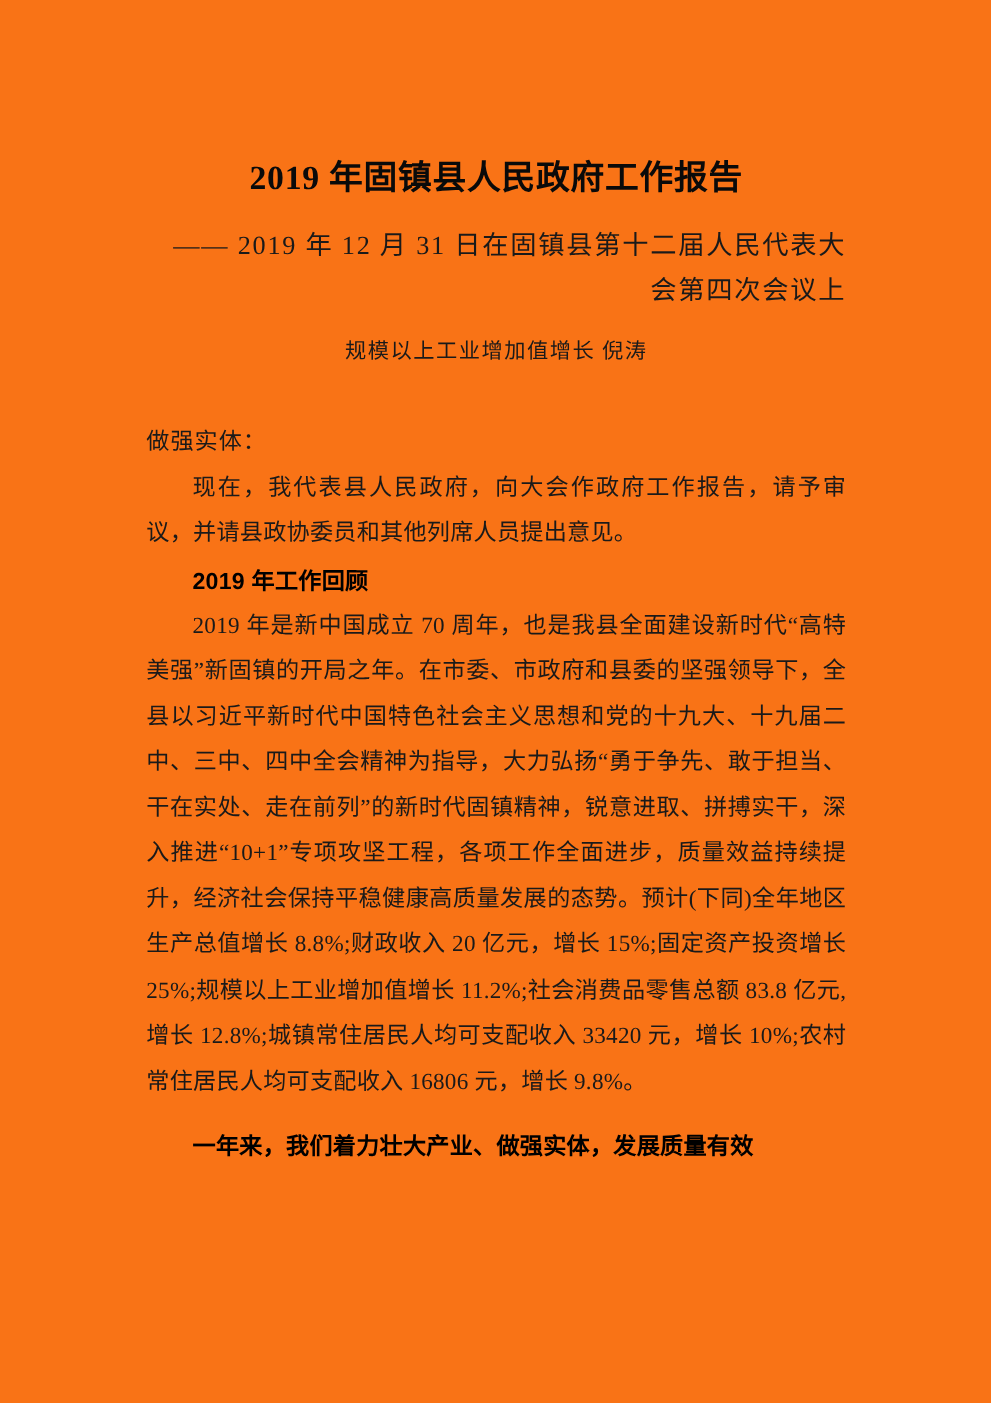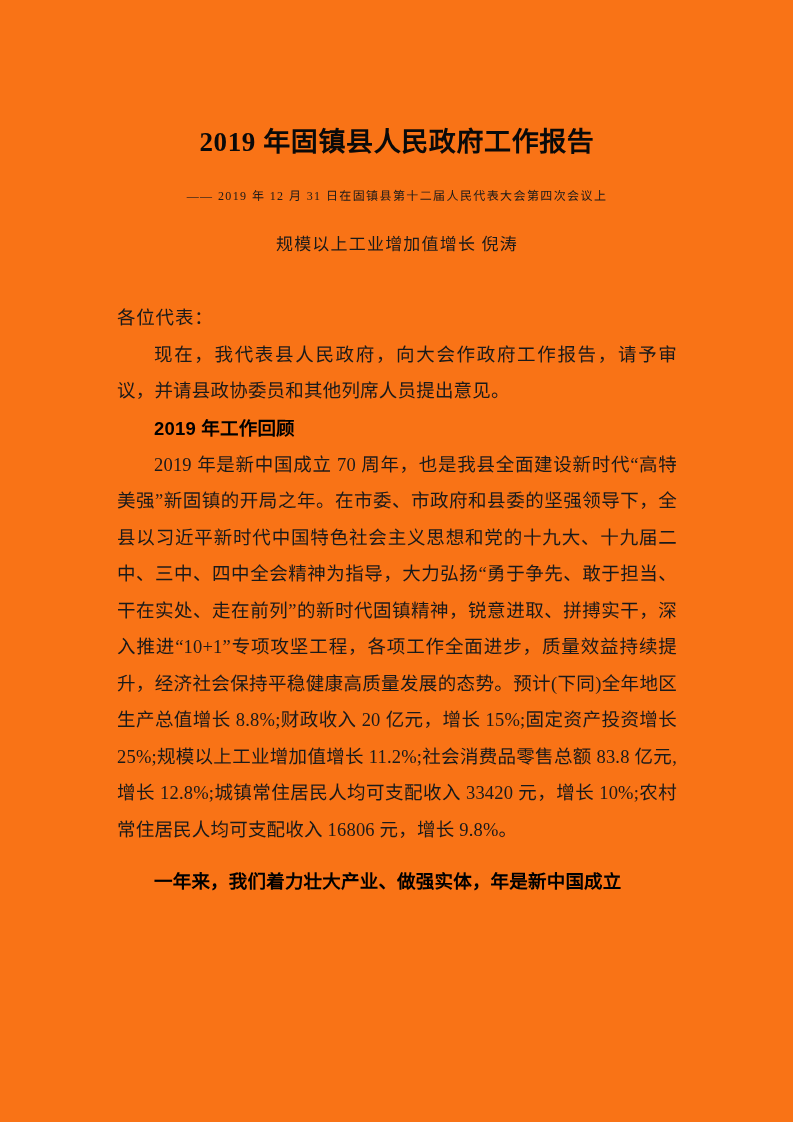--- a/index.html
+++ b/index.html
@@ -40,23 +40,23 @@
     line-height: 1.25;
     text-align: center;
     letter-spacing: 0.6px;
     font-family: "Liberation Serif", "DejaVu Serif", serif;
     color: #0a0a0a;
   }
 
   .doc-subtitle {
     margin: 0;
     padding-top: 18px;
-    font-size: 12px;
+    font-size: 21px;
     line-height: 36px;
-    text-align: center;
+    text-align: right;
     letter-spacing: 1.4px;
     font-family: "Liberation Serif", "DejaVu Serif", serif;
     color: #1a1a1a;
   }
 
   .doc-byline {
     margin: 0;
     padding-top: 16px;
     font-size: 17px;
     line-height: 30px;
@@ -122,25 +122,25 @@
   <div class="content">
 
     <h1 class="doc-title">2019 年固镇县人民政府工作报告</h1>
 
     <p class="doc-subtitle">—— 2019 年 12 月 31 日在固镇县第十二届人民代表大会第四次会议上</p>
 
     <p class="doc-byline">规模以上工业增加值增长  倪涛</p>
 
     <div class="body-block">
 
-      <p class="salutation">各位代表：</p>
+      <p class="salutation">做强实体：</p>
 
       <p class="para">现在，我代表县人民政府，向大会作政府工作报告，请予审议，并请县政协委员和其他列席人员提出意见。</p>
 
       <h2 class="section-heading">2019 年工作回顾</h2>
 
       <p class="para">2019 年是新中国成立 70 周年，也是我县全面建设新时代“高特美强”新固镇的开局之年。在市委、市政府和县委的坚强领导下，全县以习近平新时代中国特色社会主义思想和党的十九大、十九届二中、三中、四中全会精神为指导，大力弘扬“勇于争先、敢于担当、干在实处、走在前列”的新时代固镇精神，锐意进取、拼搏实干，深入推进“10+1”专项攻坚工程，各项工作全面进步，质量效益持续提升，经济社会保持平稳健康高质量发展的态势。预计(下同)全年地区生产总值增长 8.8%;财政收入 20 亿元，增长 15%;固定资产投资增长 25%;规模以上工业增加值增长 11.2%;社会消费品零售总额 83.8 亿元, 增长 12.8%;城镇常住居民人均可支配收入 33420 元，增长 10%;农村常住居民人均可支配收入 16806 元，增长 9.8%。</p>
 
-      <p class="para-bold">一年来，我们着力壮大产业、做强实体，年是新中国成立</p>
+      <p class="para-bold">一年来，我们着力壮大产业、做强实体，发展质量有效</p>
 
     </div>
   </div>
 </div>
 
 </body></html>

